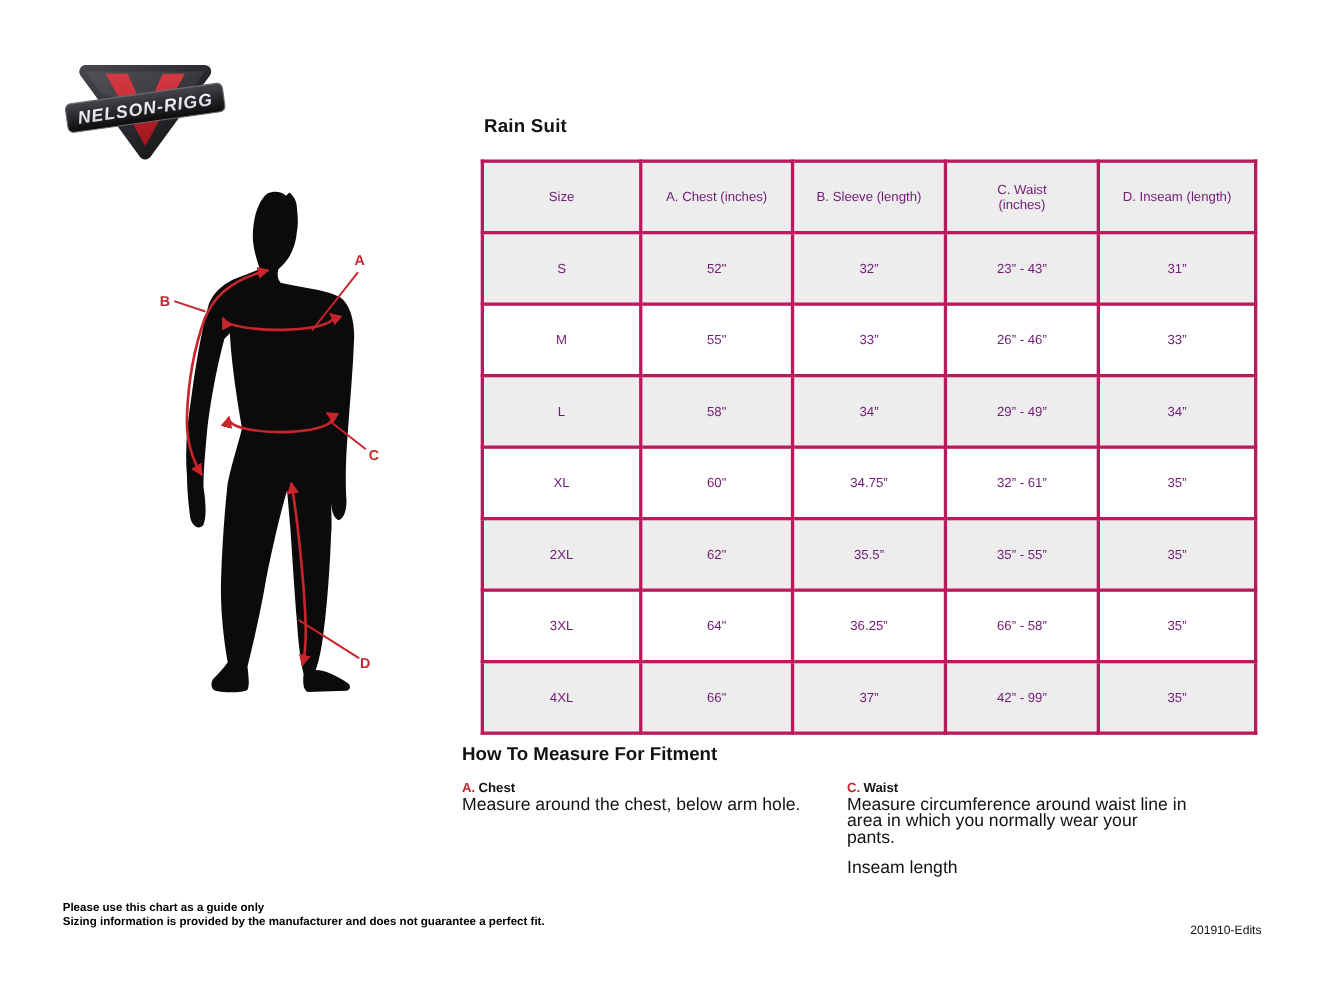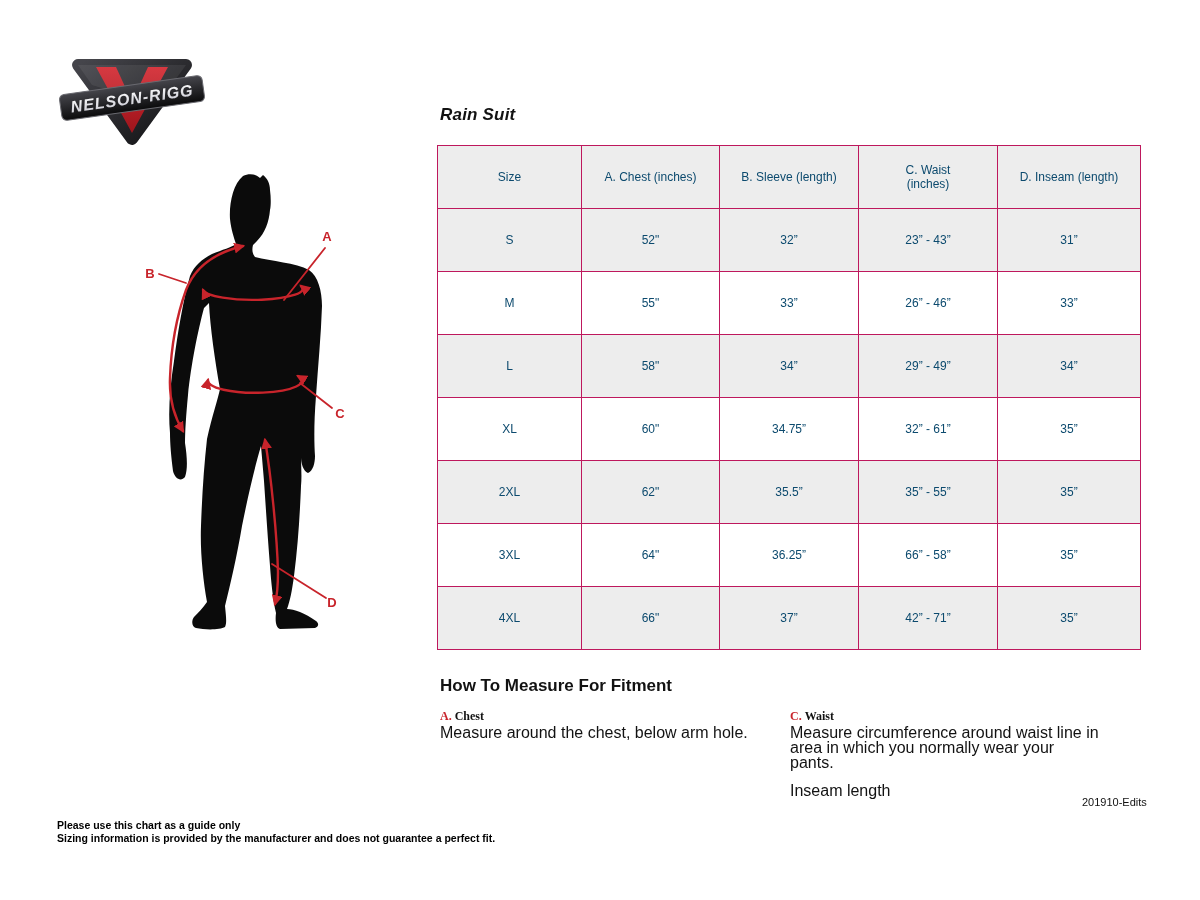--- a/index.html
+++ b/index.html
@@ -10,46 +10,46 @@
   .logo { position:absolute; left:62px; top:52px; width:140px; height:95px; overflow:visible; }
 
   
   .figure { position:absolute; left:130px; top:150px; width:240px; height:530px; overflow:visible; }
   .sil { fill:#0b0b0b; }
   .red-line { fill:none; stroke:#c8242b; stroke-width:2.4; stroke-linecap:round; }
   .red-thin { fill:none; stroke:#c8242b; stroke-width:1.8; stroke-linecap:round; }
   .fig-label { fill:#c8242b; font-family:"Liberation Sans", sans-serif; font-weight:bold; font-size:13px; }
 
   
-  .title { position:absolute; left:440px; top:105px; margin:0; font-size:17px; font-weight:bold; color:#121212; letter-spacing:0.2px;font-style:italic; }
+  .title { position:absolute; left:440px; top:105px; margin:0; font-size:17px; font-weight:bold; color:#121212; letter-spacing:0.2px; }
 
   
   .size-table { position:absolute; left:437px; top:145px; width:703px; border-collapse:collapse; table-layout:fixed; }
   .size-table th, .size-table td {
-    border:1px solid #be185d; height:62px; padding:0;
-    font-size:12px; font-weight:normal; color:#0c4a6e;
+    border:3px solid #be185d; height:62px; padding:0;
+    font-size:12px; font-weight:normal; color:#701a75;
     text-align:center; vertical-align:middle; white-space:pre-line;
   }
   .size-table thead th { background:#ededed; }
   .size-table tbody tr:nth-child(odd) td { background:#ededed; }
   .size-table tbody tr:nth-child(even) td { background:#ffffff; }
 
   
-  .measure { position:absolute; left:440px; top:676px; width:710px; }
+  .measure { position:absolute; left:420px; top:676px; width:710px; }
   .measure h2 { margin:0 0 13px 0; font-size:17px; font-weight:bold; color:#121212; }
   .mcols { display:flex; }
   .mcol { width:350px; }
   .mitem { margin-bottom:13px; }
-  .mtitle { font-size:12px; font-weight:bold; color:#121212;font-family:Liberation Serif, serif; }
+  .mtitle { font-size:12px; font-weight:bold; color:#121212; }
   .mletter { color:#c8242b; margin-right:3px; }
   .mdesc { font-size:16px; color:#121212; line-height:15px; margin-top:1px; max-width:312px; }
 
   
   .disclaimer { position:absolute; left:57px; top:819px; font-size:10.5px; font-weight:bold; color:#000; line-height:12.5px; }
-  .docref { position:absolute; left:1082px; top:796px; font-size:11px; color:#111; }
+  .docref { position:absolute; left:1082px; top:840px; font-size:11px; color:#111; }
 </style>
 </head>
 <body>
 
 <div class="page">
 
   <svg class="logo" viewBox="0 0 140 95" aria-hidden="true">
     <defs>
       <linearGradient id="triGrad" x1="0" y1="0" x2="1" y2="1">
         <stop offset="0" stop-color="#45454b"></stop>
@@ -209,21 +209,21 @@
         <td>3XL</td>
         <td>64"</td>
         <td>36.25”</td>
         <td>66” - 58”</td>
         <td>35”</td>
       </tr>
       <tr>
         <td>4XL</td>
         <td>66"</td>
         <td>37”</td>
-        <td>42” - 71”</td>
+        <td>42” - 99”</td>
         <td>35”</td>
       </tr>
     </tbody>
   </table>
 
   <div class="measure">
     <h2>How To Measure For Fitment</h2>
     <div class="mcols">
       <div class="mcol">
         <div class="mitem">

